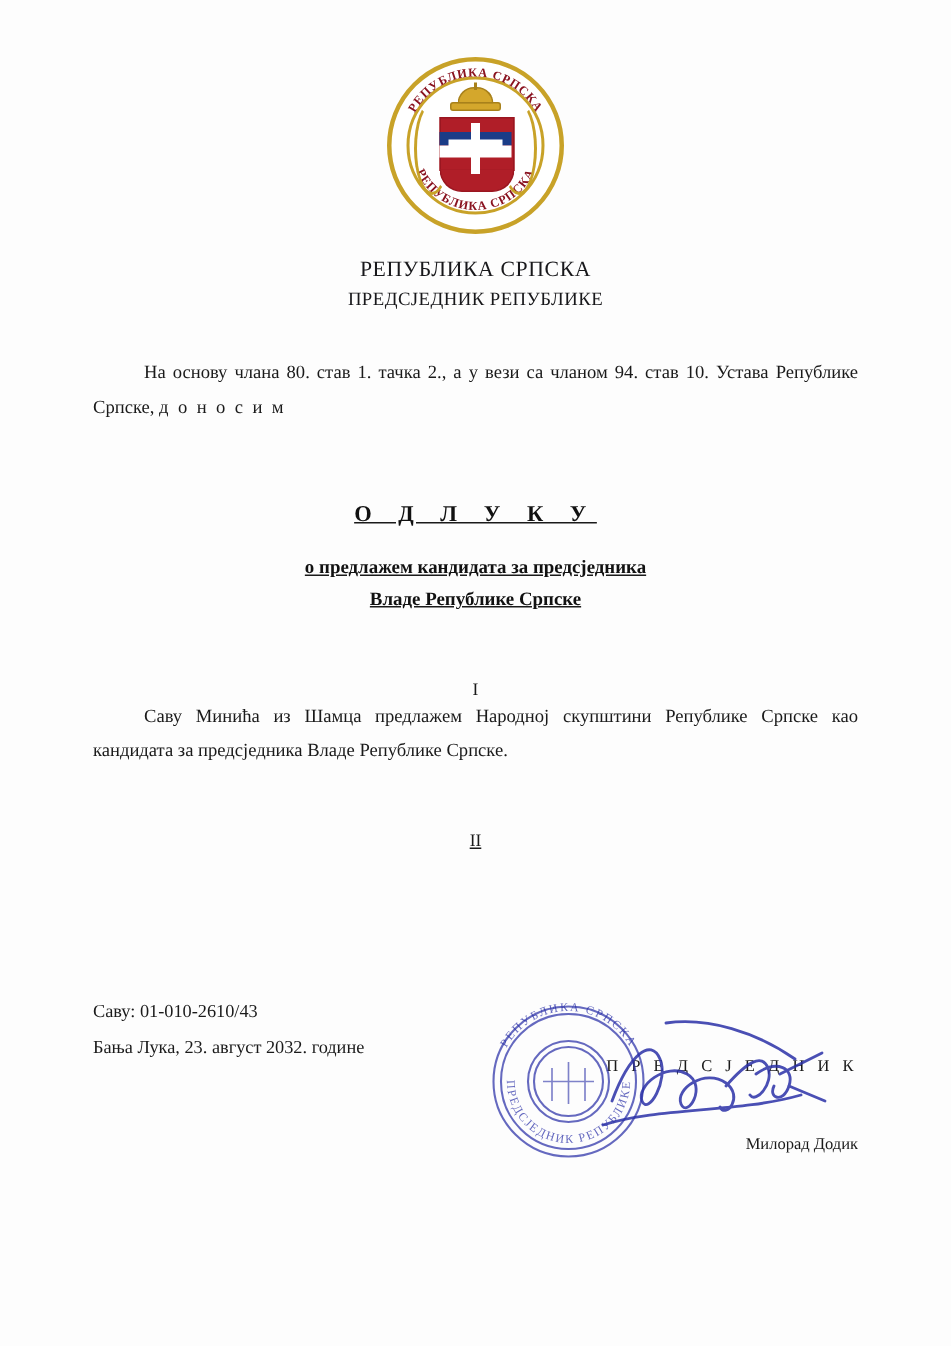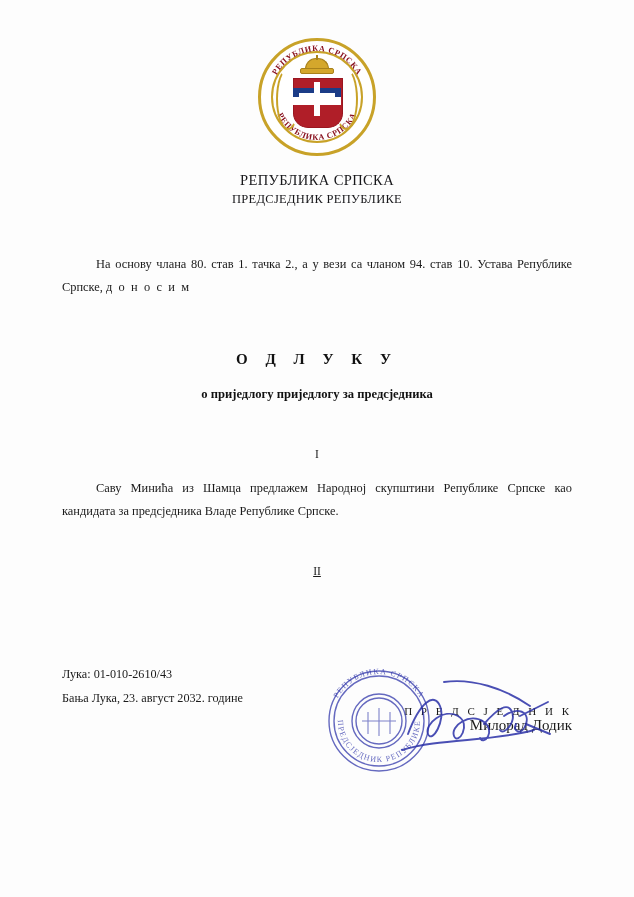--- a/index.html
+++ b/index.html
@@ -201,36 +201,37 @@
     letter-spacing: 0.3px;
     margin-top: 3px;
     color: #18181b;
   }
 
   
   .content {
     position: absolute;
     left: 62px;
     right: 62px;
-    top: 253px;
+    top: 237px;
   }
   .para {
     font-size: 12.4px;
     line-height: 1.85;
     text-align: justify;
     text-indent: 34px;
     color: #1a1a1a;
   }
   .spaced-words {
     letter-spacing: 1.6px;
   }
 
   .title-block {
     text-align: center;
     margin-top: 52px;
+    text-decoration: underline;
   }
   .title-main {
     font-size: 15px;
     font-weight: bold;
     letter-spacing: 7px;
     color: #111;
   }
   .title-sub1 {
     font-size: 12.6px;
     font-weight: bold;
@@ -248,21 +249,20 @@
     text-align: center;
     font-size: 11.6px;
     margin-top: 46px;
     color: #1a1a1a;
   }
   .section-body {
     font-size: 12.4px;
     line-height: 1.85;
     text-align: justify;
     text-indent: 34px;
-    margin-top: 16px;
     color: #1a1a1a;
   }
   .section-num.second { margin-top: 42px; text-decoration: underline; }
   .section-body.second { text-indent: 34px; }
 
   
   .footer {
     position: absolute;
     left: 62px;
     right: 62px;
@@ -280,21 +280,22 @@
     width: 250px;
     text-align: right;
   }
   .sig-title {
     font-size: 11px;
     letter-spacing: 3px;
     color: #1a1a1a;
     margin-top: 12px;
   }
   .sig-name {
-    font-size: 15px;
+    font-size: 11px;
+    margin-top: 40px;
     color: #1a1a1a;
   }
 
   
   .stamp {
     position: absolute;
     left: 318px;
     top: 660px;
     width: 122px;
     height: 122px;
@@ -356,33 +357,34 @@
     <div class="line1">РЕПУБЛИКА СРПСКА</div>
     <div class="line2">ПРЕДСЈЕДНИК РЕПУБЛИКЕ</div>
   </div>
 
   <div class="content">
 
     <div class="para"><span>На основу члана 80. став 1. тачка 2., а у вези са чланом 94. став 10. Устава Републике Српске, </span><span class="spaced-words">д о н о с и м</span></div>
 
     <div class="title-block">
       <div class="title-main">О Д Л У К У</div>
-      <div class="title-sub1">о приједлогу приједлогу за предсједника</div>
+      <div class="title-sub1">о предлажем кандидата за предсједника</div>
+      <div class="title-sub2">Владе Републике Српске</div>
     </div>
 
     <div class="section-num">I</div>
     <div class="section-body">Саву Минића из Шамца предлажем Народној скупштини Републике Српске као кандидата за предсједника Владе Републике Српске.</div>
 
     <div class="section-num second">II</div>
   </div>
 
   <div class="footer">
     <div class="footer-left">
       <div>
-        <span>Лука:</span>
+        <span>Саву:</span>
         <span>01-010-2610/43</span>
       </div>
       <div>Бања Лука, 23. август 2032. године</div>
     </div>
 
     <div class="signature">
       <div class="sig-title">П Р Е Д С Ј Е Д Н И К</div>
       <div class="sig-name">Милорад Додик</div>
     </div>
   </div>

